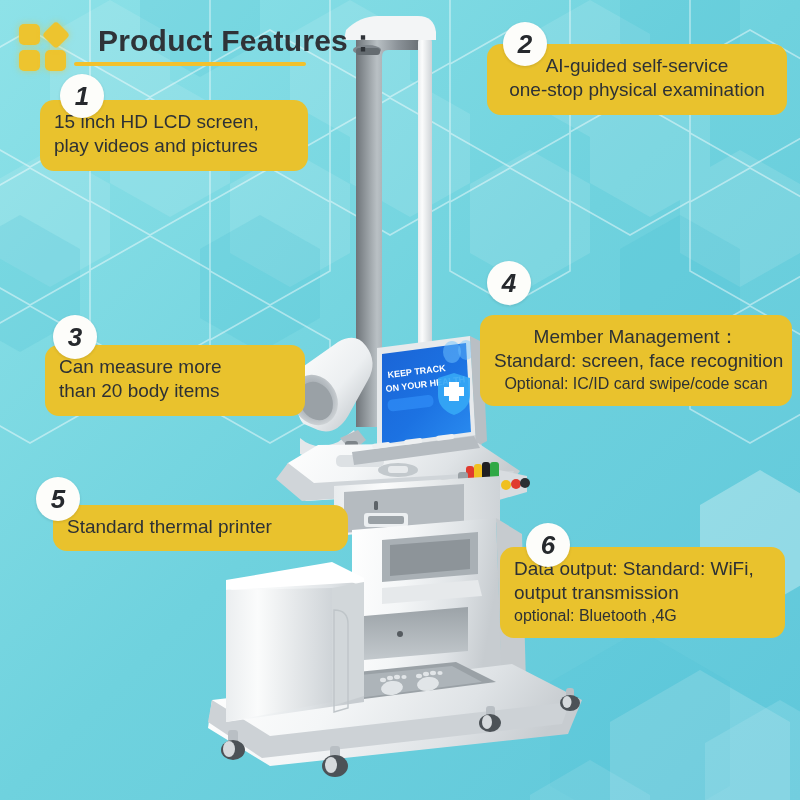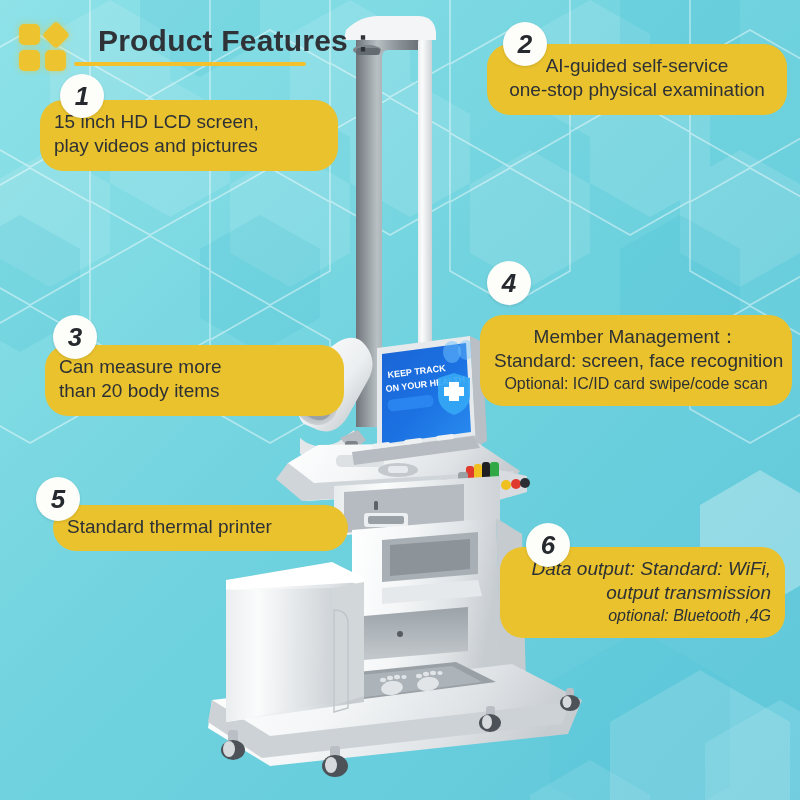--- a/index.html
+++ b/index.html
@@ -44,49 +44,49 @@
     width: 232px; height: 4px; background: #f2c12c; border-radius: 2px;
   }
 
   
   .machine { position: absolute; left: 0; top: 0; width: 800px; height: 800px; }
 
   
   .callout {
     position: absolute;
     background: #e9c22d;
-    border-radius: 23px;
+    border-radius: 14px;
     color: #2d3135;
     padding: 10px 14px 12px;
     line-height: 1.28;
   }
   .callout .ln { display: block; white-space: nowrap; }
   .callout .big  { font-size: 19px; }
   .callout .small{ font-size: 16px; }
   .badge {
     position: absolute;
     width: 44px; height: 44px; border-radius: 50%;
     background: #fdfdfa;
     display: flex; align-items: center; justify-content: center;
     font-size: 26px; font-style: italic; font-weight: 700; color: #26292d;
     box-shadow: 0 1px 3px rgba(0,0,0,.12);
   }
 
   
-  #c1 { left: 40px;  top: 100px; width: 298px; }
+  #c1 { left: 40px;  top: 100px; width: 268px; }
   #b1 { left: 60px;  top: 74px; }
   #c2 { left: 487px; top: 44px;  width: 300px; text-align: center; }
   #b2 { left: 503px; top: 22px; }
-  #c3 { left: 45px;  top: 345px; width: 299px; }
+  #c3 { left: 45px;  top: 345px; width: 260px; }
   #b3 { left: 53px;  top: 315px; }
   #c4 { left: 480px; top: 283px; width: 312px; text-align: center; margin-top: 32px; }
   #b4 { left: 487px; top: 261px; }
   #c5 { left: 25px;  top: 505px; width: 295px; margin-left: 28px; }
   #b5 { left: 36px;  top: 477px; }
-  #c6 { left: 500px; top: 547px; width: 285px; text-align: right; font-style: italic; }
+  #c6 { left: 500px; top: 547px; width: 285px; text-align: left; }
   #b6 { left: 526px; top: 523px; }
 
   #c1 .ln, #c3 .ln, #c5 .ln { text-align: left; }
 </style>
 </head>
 <body>
 
 <div id="canvas">
 
   <svg class="bg-svg" viewBox="0 0 800 800" preserveAspectRatio="none">

